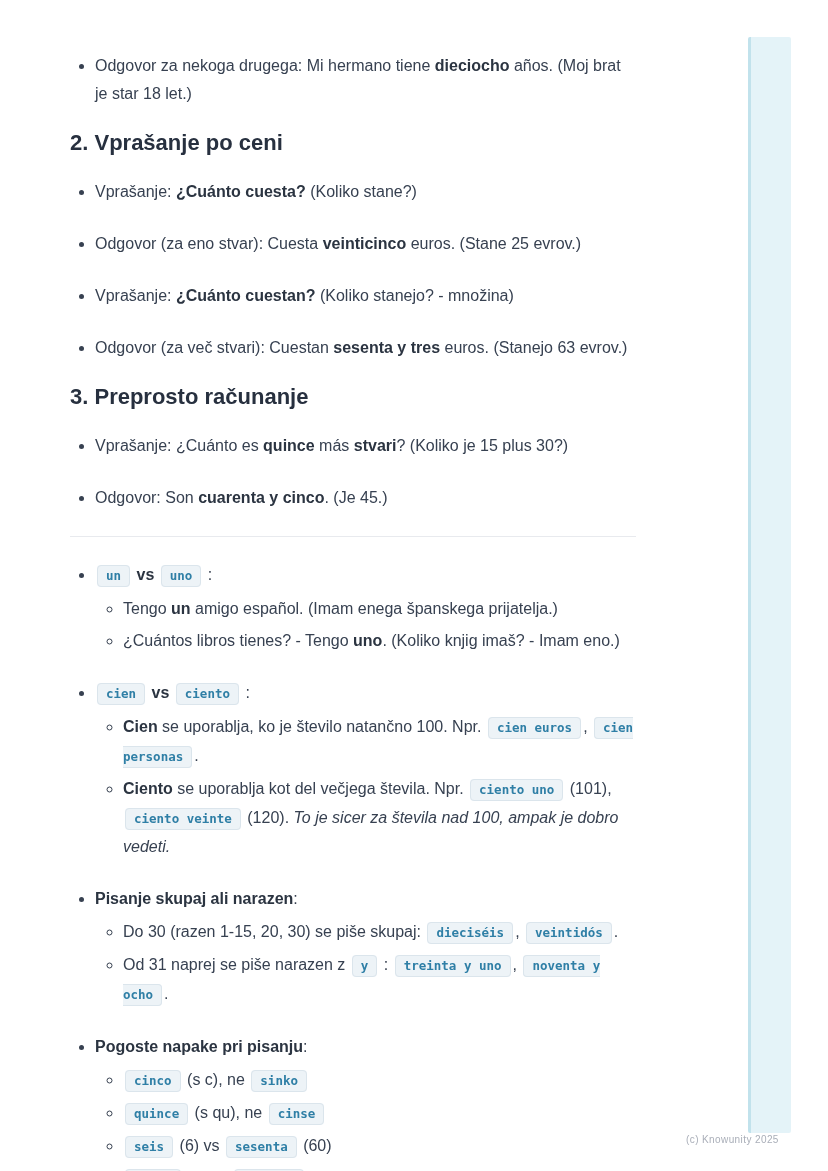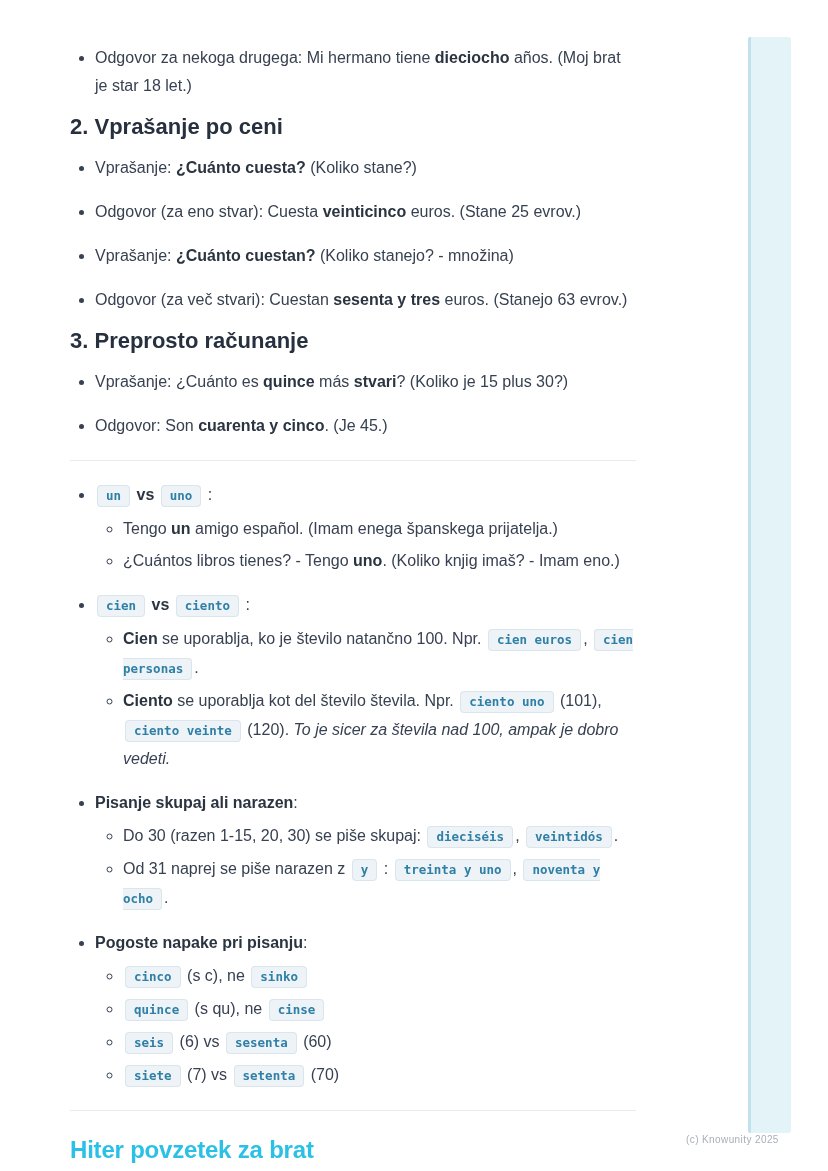--- a/index.html
+++ b/index.html
@@ -16,21 +16,21 @@
     margin:24px 0 16px; line-height:30px; letter-spacing:-0.2px;
   }
   h3 {
     font-size:22px; font-weight:bold; color:#27303f;
     margin:14px 0; line-height:22px;
   }
   hr {
     border:none; border-top:1px solid #e8eaee; margin:20px 0;
   }
   ul.list { list-style:disc; margin:16px 0; padding-left:25px; }
-  ul.list > li { margin:16px 0; line-height:28px; }
+  ul.list > li { margin:24px 0; line-height:28px; }
   ul.sub-list { list-style:circle; margin:5px 0 8px; padding-left:28px; }
   ul.sub-list > li { margin:4px 0; line-height:28px; }
   .b { font-weight:bold; color:#2b3441; }
   .i { font-style:italic; }
   code.chip {
     font-family:"DejaVu Sans Mono","Liberation Mono",monospace;
     font-size:12.5px; font-weight:bold; color:var(--chip_text,#2f7fa6);
     background:var(--chip_bg,#edf3f7); border:1px solid #dbe5ec;
     border-radius:4px; padding:2px 8px 3px; margin:0 2px; white-space:normal;
   }
@@ -67,21 +67,21 @@
         <li><span class="t">Odgovor: Son </span><span class="b">cuarenta y cinco</span><span class="t">. (Je 45.)</span></li>
       </ul>
       <hr>
       <ul class="list">
         <li><code class="chip">un</code><span class="t"> </span><span class="b">vs</span><span class="t"> </span><code class="chip">uno</code><span class="t"> :</span><ul class="sub-list">
             <li><span class="t">Tengo </span><span class="b">un</span><span class="t"> amigo español. (Imam enega španskega prijatelja.)</span></li>
             <li><span class="t">¿Cuántos libros tienes? - Tengo </span><span class="b">uno</span><span class="t">. (Koliko knjig imaš? - Imam eno.)</span></li>
           </ul></li>
         <li><code class="chip">cien</code><span class="t"> </span><span class="b">vs</span><span class="t"> </span><code class="chip">ciento</code><span class="t"> :</span><ul class="sub-list">
             <li><span class="b">Cien</span><span class="t"> se uporablja, ko je število natančno 100. Npr. </span><code class="chip">cien euros</code><span class="t">, </span><code class="chip">cien personas</code><span class="t">.</span></li>
-            <li><span class="b">Ciento</span><span class="t"> se uporablja kot del število števila. Npr. </span><code class="chip">ciento uno</code><span class="t"> (101), </span><code class="chip">ciento veinte</code><span class="t"> (120). </span><span class="i">To je sicer za števila nad 100, ampak je dobro vedeti.</span></li>
+            <li><span class="b">Ciento</span><span class="t"> se uporablja kot del večjega števila. Npr. </span><code class="chip">ciento uno</code><span class="t"> (101), </span><code class="chip">ciento veinte</code><span class="t"> (120). </span><span class="i">To je sicer za števila nad 100, ampak je dobro vedeti.</span></li>
           </ul></li>
         <li><span class="b">Pisanje skupaj ali narazen</span><span class="t">:</span><ul class="sub-list">
             <li><span class="t">Do 30 (razen 1-15, 20, 30) se piše skupaj: </span><code class="chip">dieciséis</code><span class="t">, </span><code class="chip">veintidós</code><span class="t">.</span></li>
             <li><span class="t">Od 31 naprej se piše narazen z </span><code class="chip">y</code><span class="t"> : </span><code class="chip">treinta y uno</code><span class="t">, </span><code class="chip">noventa y ocho</code><span class="t">.</span></li>
           </ul></li>
         <li><span class="b">Pogoste napake pri pisanju</span><span class="t">:</span><ul class="sub-list">
             <li><code class="chip">cinco</code><span class="t"> (s c), ne </span><code class="chip">sinko</code></li>
             <li><code class="chip">quince</code><span class="t"> (s qu), ne </span><code class="chip">cinse</code></li>
             <li><code class="chip">seis</code><span class="t"> (6) vs </span><code class="chip">sesenta</code><span class="t"> (60)</span></li>
             <li><code class="chip">siete</code><span class="t"> (7) vs </span><code class="chip">setenta</code><span class="t"> (70)</span></li>

